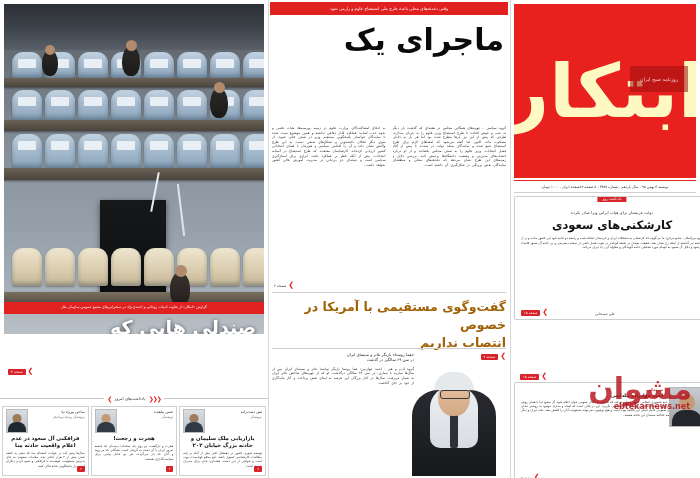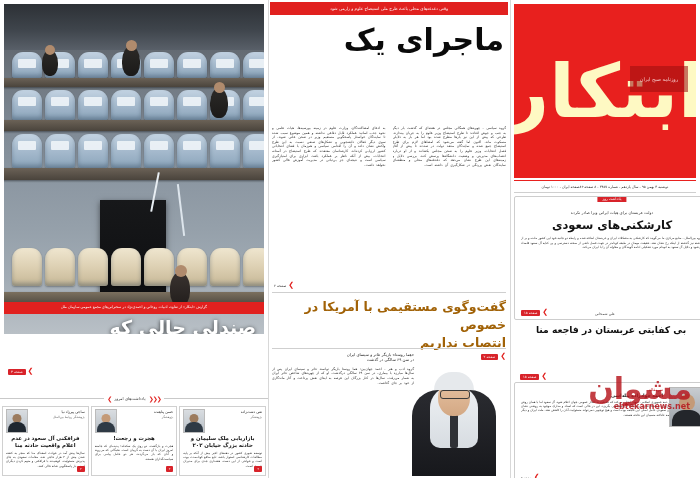--- a/index.html
+++ b/index.html
@@ -301,21 +301,21 @@
         <div class="person" style="left:166px;top:268px;width:20px;height:34px;background:linear-gradient(180deg,#3a3330 0%,#221e1c 100%);">
           <div class="person-head" style="left:5px;top:-7px;width:12px;height:12px;"></div>
         </div>
       </div>
 
       <div class="photo-caption-bar" style="position:absolute;left:0;top:298px;width:260px;">
         <span>گزارش «ابتکار» از تفاوت ادبیات روحانی و احمدی‌نژاد در سخنرانی‌های مجمع عمومی سازمان ملل</span>
       </div>
 
       <div style="position:absolute;right:8px;top:312px;width:244px;text-align:right;color:#fff;font-weight:bold;font-size:19px;line-height:23px;text-shadow:0 1px 4px rgba(0,0,0,.8);">
-        <span class="l1">صندلی حالی که</span><br>
+        <span class="l1">صندلی هایی که</span><br>
         
       </div>
 
       <div style="position:absolute;right:6px;top:310px;">
       </div>
     </div>
 
     <div class="photo-pageref" style="top:368px;right:auto;left:8px;">
       <span class="chev">❯</span>
       <span class="pagebadge">صفحه ۳</span>
@@ -467,21 +467,21 @@
       <div class="r-ref" style="position:absolute;bottom:3px;left:6px;">
         <span class="chev">❯</span>
         <span class="pagebadge">صفحه ۱۵</span>
       </div>
     </div>
 
     <div style="position:absolute;left:4px;top:312px;width:182px;text-align:center;font-size:3.6px;color:#444;">علی شمخانی</div>
 
     <div class="rbox" style="top:320px;height:56px;padding:4px 6px;border:none;">
       <div class="r-headline sm" style="margin-top:0;">
-        <span>بی کفایتی عربستان در فاجعه منا</span><br>
+        <br>
       </div>
       <div class="r-ref" style="position:absolute;bottom:4px;left:6px;">
         <span class="chev">❯</span>
         <span class="pagebadge">صفحه ۱۵</span>
       </div>
     </div>
 
     <div class="rbox" style="top:382px;height:92px;padding:4px 6px;">
       <div class="rportrait">
         <div class="rp-head"></div>

